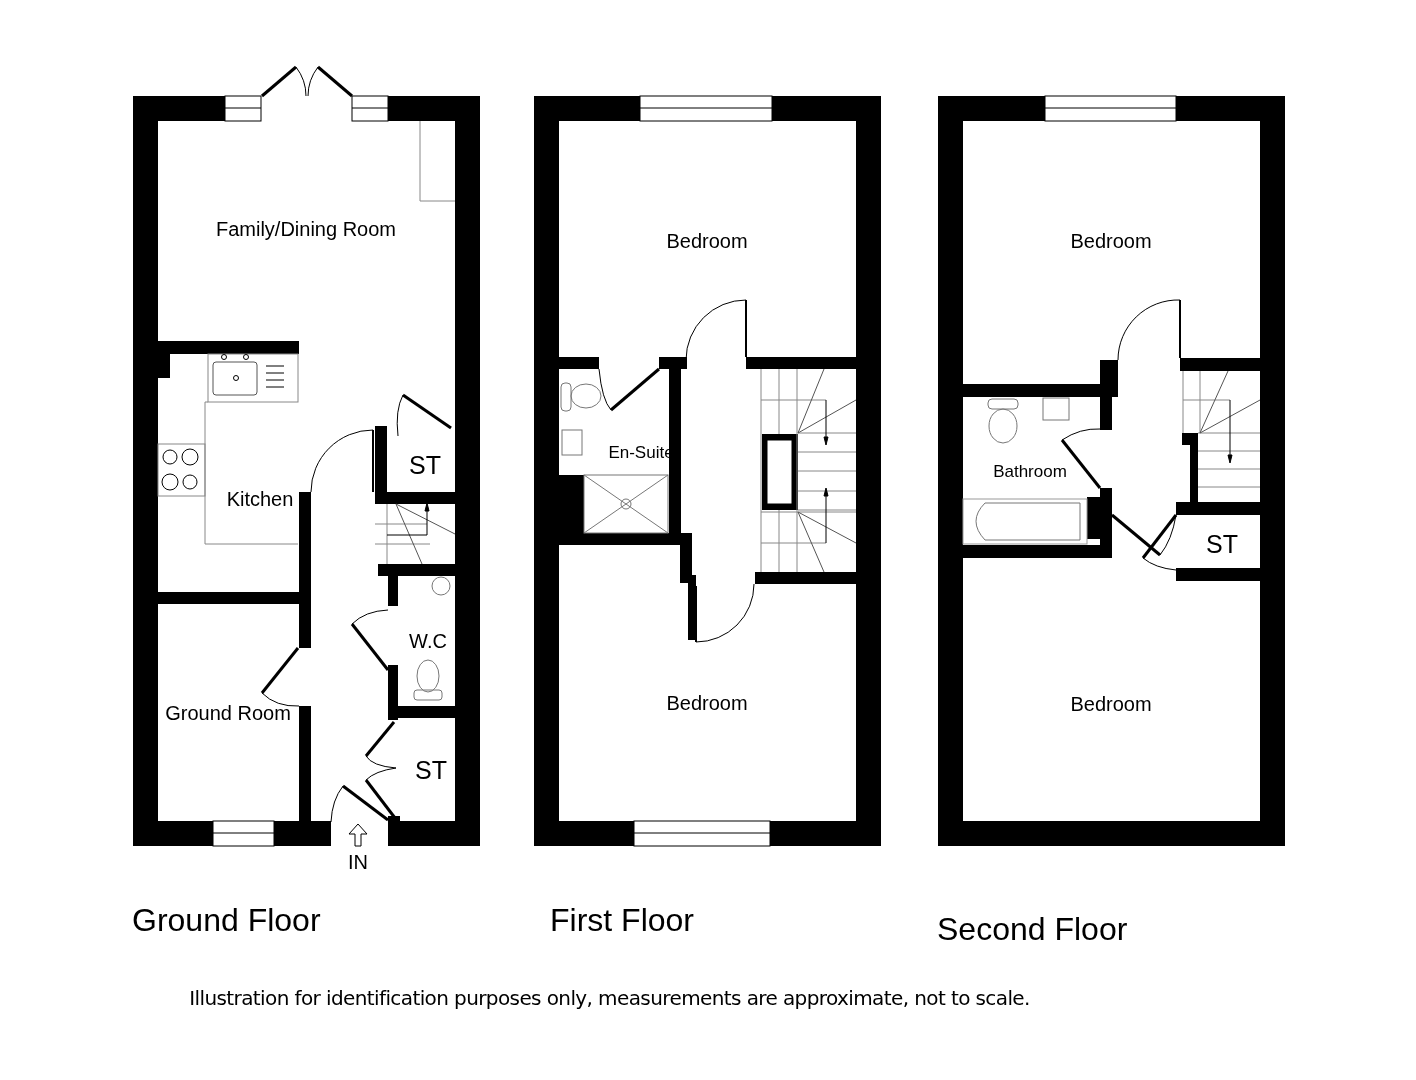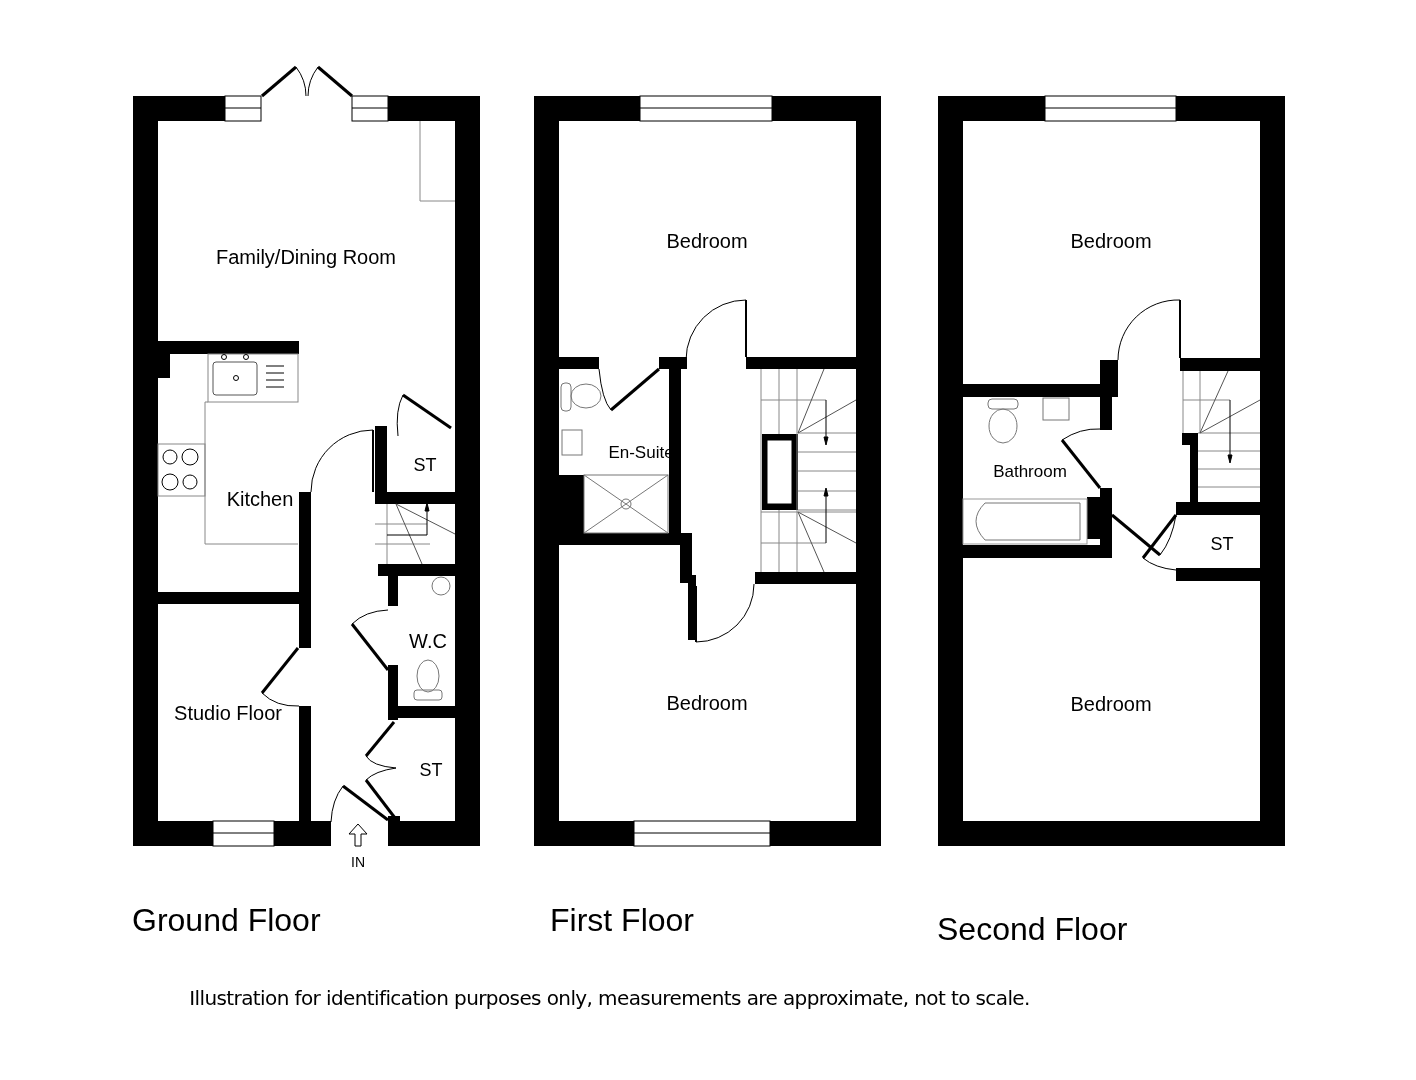--- a/index.html
+++ b/index.html
@@ -1,23 +1,23 @@
 <!DOCTYPE html>
 <html><head>
 <meta charset="utf-8">
 <style>
   html, body { margin:0; padding:0; background:#ffffff; }
   body { width:1416px; height:1080px; position:relative; overflow:hidden; font-family:"Liberation Sans", sans-serif; }
   svg.plan { position:absolute; left:0; top:0; }
   .room-label { position:absolute; font-family:"Liberation Sans", sans-serif; font-size:20px; color:#000; white-space:nowrap; transform:translate(-50%,-50%); }
   .room-label.small { font-size:17px; }
-  .room-label.st { font-size:18px; }
+  .room-label.st { font-size:25px; }
   .floor-title { position:absolute; font-family:Liberation Sans, sans-serif; font-size:32px; color:#000; white-space:nowrap; }
   .disclaimer { position:absolute; left:0; width:1219px; top:986px; text-align:center; font-family:"DejaVu Sans", sans-serif; font-size:20px; color:#000; letter-spacing:-0.6px; }
-  .in-label { position:absolute; font-size:14px; transform:translate(-50%,-50%); }
+  .in-label { position:absolute; font-size:20px; transform:translate(-50%,-50%); }
 </style>
 </head>
 <body>
 
 <svg class="plan" width="1416" height="1080" viewBox="0 0 1416 1080">
 
   <g fill="#000">
 
     <rect x="133" y="96" width="92" height="25"></rect>
     <rect x="388" y="96" width="92" height="25"></rect>
@@ -228,25 +228,25 @@
       <line x1="1198" y1="469" x2="1260" y2="469"></line>
       <line x1="1198" y1="487" x2="1260" y2="487"></line>
     </g>
     <line x1="1200" y1="433" x2="1228" y2="371" stroke="#555"></line>
     <line x1="1200" y1="433" x2="1260" y2="400" stroke="#555"></line>
     <polyline points="1230,400 1230,457"></polyline>
     <polygon points="1230,463 1228,455 1232,455" fill="#000"></polygon>
   </g>
 </svg>
 
-<div class="room-label" style="left:306px; top:229px;margin-top:28px;">Family/Dining Room</div>
+<div class="room-label" style="left:306px; top:229px;">Family/Dining Room</div>
 <div class="room-label" style="left:260px; top:499px;text-align:center;">Kitchen</div>
 <div class="room-label st" style="left:425px; top:465px;">ST</div>
 <div class="room-label" style="left:428px; top:641px;">W.C</div>
-<div class="room-label" style="left:228px; top:713px;">Studio Floor</div>
+<div class="room-label" style="left:228px; top:713px;">Ground Room</div>
 <div class="room-label st" style="left:431px; top:770px;">ST</div>
 <div class="in-label" style="left:358px; top:862px;">IN</div>
 
 <div class="room-label" style="left:707px; top:241px;">Bedroom</div>
 <div class="room-label small" style="left:619px; top:453px;margin-left:22px;">En-Suite</div>
 <div class="room-label" style="left:707px; top:703px;">Bedroom</div>
 
 <div class="room-label" style="left:1111px; top:241px;">Bedroom</div>
 <div class="room-label small" style="left:1030px; top:472px;">Bathroom</div>
 <div class="room-label st" style="left:1222px; top:544px;">ST</div>

